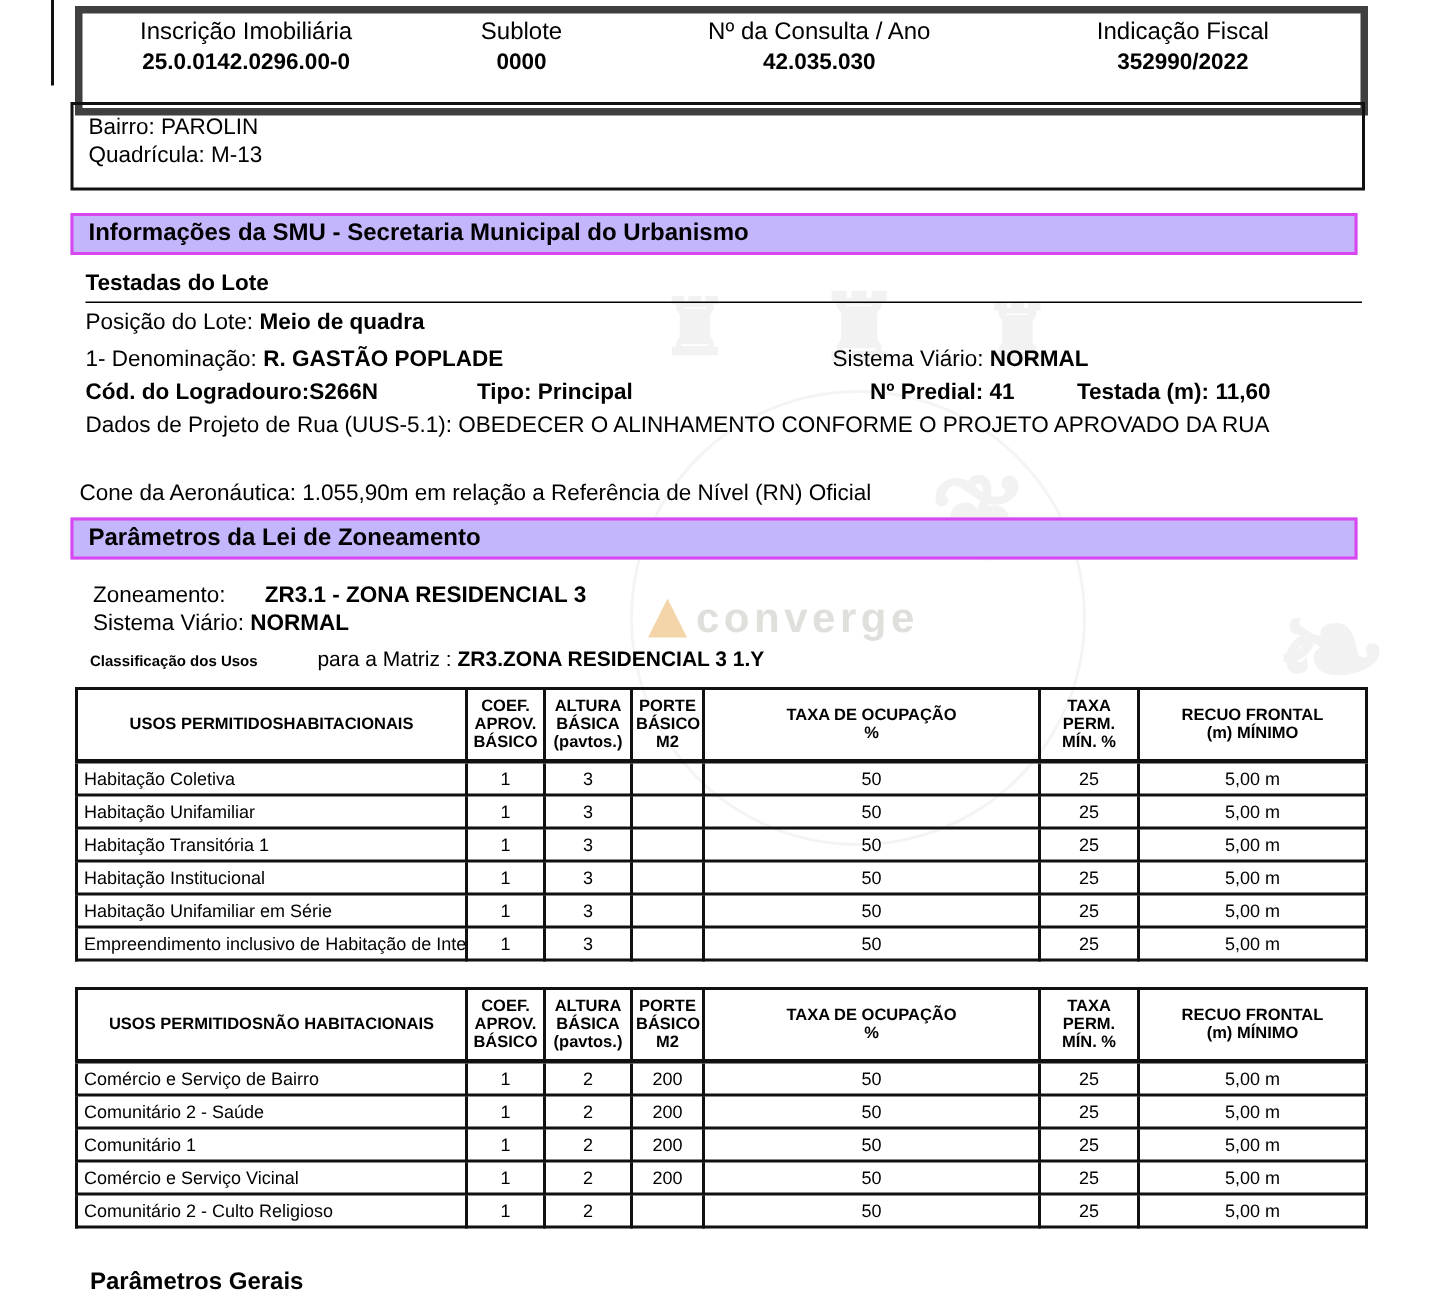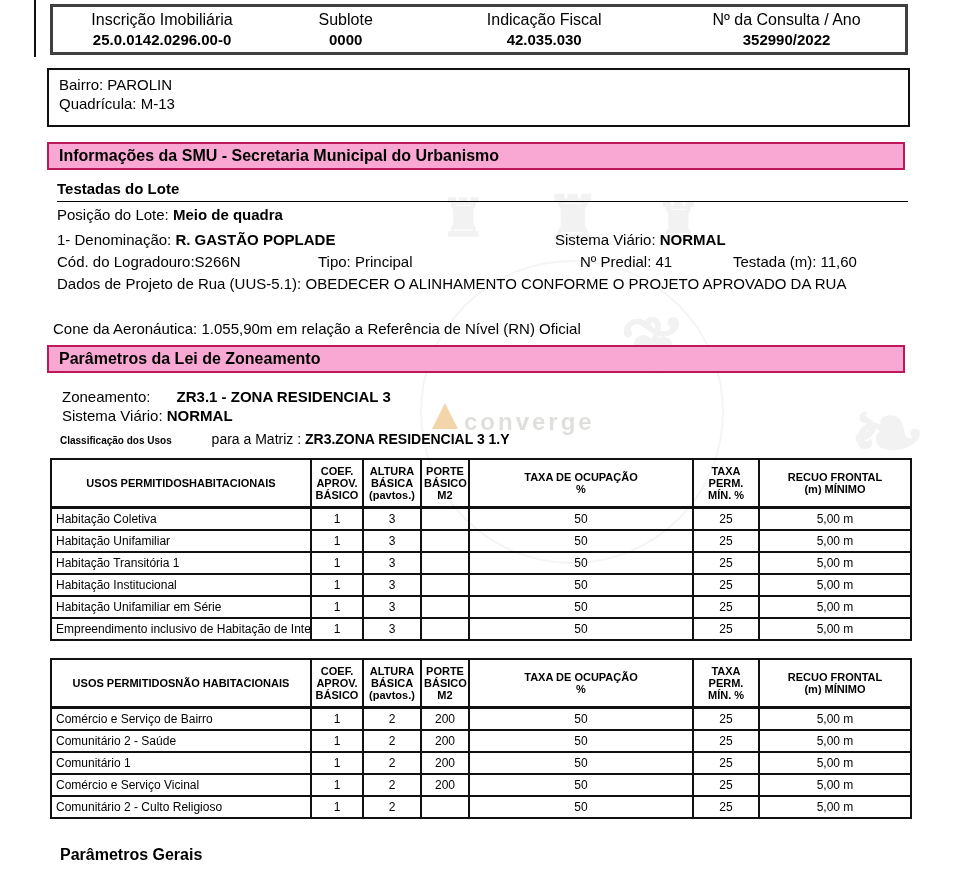--- a/index.html
+++ b/index.html
@@ -24,75 +24,75 @@
     left:432px; top:396px;
     display:flex; align-items:center; gap:6px;
   }
   .wm-converge .mark {
     width:0; height:0;
     border-left:13px solid transparent;
     border-right:13px solid transparent;
     border-bottom:26px solid rgba(228,150,40,0.40);
   }
   .wm-converge .word {
-    font-size:24px; letter-spacing:3px; font-weight:bold;
-    color:rgba(185,185,178,0.45); text-transform:lowercase;margin-top:12px;
+    font-size:28px; letter-spacing:3px; font-weight:bold;
+    color:rgba(185,185,178,0.45); text-transform:lowercase;
   }
   .wm-circle {
     border:2px solid rgba(0,0,0,0.045); border-radius:50%;
   }
 
   
   .content { position:relative; z-index:1; }
 
   .artifact-line { left:34px; top:0; width:2px; height:57px; background:#111; }
 
   .header-table {
     left:50px; top:4px; width:852px;
-    border:3px solid #404040;
+    border:5px solid #404040;
     display:grid;
     grid-template-columns:25.6% 17.5% 29.1% 27.8%;
     text-align:center;
-    padding:3px 0 3px 0;
+    padding:3px 0 21px 0;
   }
   .header-table .lbl { font-size:16px; line-height:20px; }
   .header-table .val { font-weight:bold; font-size:15px; line-height:19px; }
 
   .location-box {
     left:47px; top:68px; width:849px; height:47px;
     border:2px solid #111;
     padding:5px 0 3px 10px;
     font-size:15px; line-height:19px;
   }
   .rua-cid { position:absolute; left:455px; top:5px; }
 
   .section-bar {
     left:47px; top:142px; width:844px;
-    border:2px solid #be185d;
-    background:#f9a8d4;
+    border:2px solid #d946ef;
+    background:#c4b5fd;
     font-weight:bold; font-size:16px;
     padding:3px 0 3px 10px;
   }
   .bar2 { top:345px; }
 
   .testadas {
     left:57px; top:180px; width:851px;
     font-weight:bold; font-size:15px;
     border-bottom:1.5px solid #000;
     padding-bottom:4px;
   }
   .line { font-size:15px; white-space:nowrap; }
   .b { font-weight:bold; }
   .pos-line { left:57px; top:206px; }
   .den-line { left:57px; top:231px; width:851px; }
   .den-right { position:absolute; left:498px; top:0; }
-  .log-line { left:57px; top:253px; width:851px; }
+  .log-line { left:57px; top:253px; width:851px;font-weight:bold; }
   .log-tipo { position:absolute; left:261px; top:0; }
   .log-pred { position:absolute; left:523px; top:0; }
-  .log-test { position:absolute; left:676px; top:0; }
+  .log-test { position:absolute; left:661px; top:0; }
   .dados-line { left:57px; top:275px; }
   .cone-line { left:53px; top:320px; }
 
   .zon-line { left:62px; top:388px; }
   .zon-line .val { margin-left:22px; }
   .sis-line { left:62px; top:407px; }
   .cls-line { left:60px; top:431px; font-size:14px; }
   .cls-title { font-weight:bold; font-size:10px; }
   .cls-matriz { margin-left:36px; }
 
@@ -148,22 +148,22 @@
     <span class="word">converge</span>
   </div>
 
   <div class="content">
 
     <div class="abs artifact-line"></div>
 
     <div class="abs header-table">
       <div class="lbl">Inscrição Imobiliária</div>
       <div class="lbl">Sublote</div>
+      <div class="lbl">Nº da Consulta / Ano</div>
       <div class="lbl">Indicação Fiscal</div>
-      <div class="lbl">Nº da Consulta / Ano</div>
       <div class="val">25.0.0142.0296.00-0</div>
       <div class="val">0000</div>
       <div class="val">42.035.030</div>
       <div class="val">352990/2022</div>
     </div>
 
     <div class="abs location-box">
       <div>
         <span>Bairro:</span>
         <span>PAROLIN</span>

